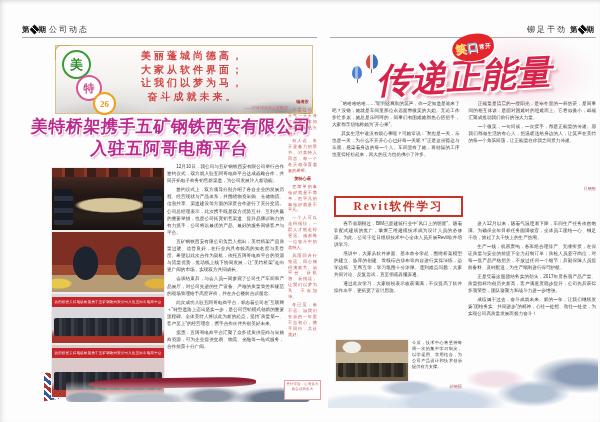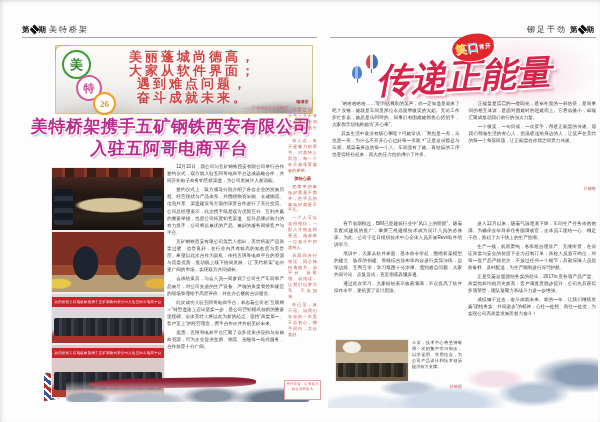--- a/index.html
+++ b/index.html
@@ -22,21 +22,21 @@
       linear-gradient(180deg,#fdfcfa 0%,#f4f2ef 55%,#dddbd9 100%);}
   #poem-banner::before,#poem-banner::after{content:"";position:absolute;width:14px;height:14px;border:1px solid #cfa84f;}
   #poem-banner::before{left:-1px;top:-1px;border-right:none;border-bottom:none;border-radius:6px 0 0 0;}
   #poem-banner::after{right:-1px;bottom:-1px;border-left:none;border-top:none;border-radius:0 0 6px 0;}
   .badge{position:absolute;border-radius:50%;background:#fff;display:flex;align-items:center;justify-content:center;
          font-family:"Liberation Serif",serif;font-weight:bold;}
   #badge-mei{left:6px;top:4px;width:25px;height:25px;border:2px double #3a9b35;color:#2e8b2e;font-size:13px;}
   #badge-te{left:20px;top:29px;width:22px;height:22px;border:2px double #d8569b;color:#c84a8f;font-size:11px;}
   #badge-26{left:37px;top:46px;width:19px;height:19px;border:2px double #f0a11f;color:#e8951a;font-size:9px;}
   #poem{position:absolute;left:62px;top:4px;width:150px;text-align:center;}
-  #poem div{font-family:Liberation Serif, serif;font-size:13px;font-weight:bold;color:#d04545;
+  #poem div{font-family:Liberation Mono, monospace;font-size:10px;font-weight:bold;color:#d04545;
             letter-spacing:3px;line-height:13.5px;text-shadow:0 0 2px #fff;white-space:nowrap;}
   #poem-credit{position:absolute;right:24px;bottom:3px;font-size:4px;color:#c66;}
   
   #main-title{position:absolute;left:24px;top:116px;width:292px;text-align:center;transform:skewX(-4deg);}
   #main-title div{font-size:17px;line-height:22px;font-weight:900;color:#bd2a8e;letter-spacing:.5px;
     text-shadow:1px 1px 0 #fff,-1px 1px 0 #fff,1px -1px 0 #fff,-1px -1px 0 #fff,2px 2px 2px rgba(189,42,142,.45);}
   
   .photo{position:absolute;left:52px;width:112px;overflow:hidden;box-shadow:0 0 0 1px #eee;}
   #photo-1{top:168px;height:62px;background:
       radial-gradient(55px 12px at 52% 60%, #d6c49b 55%, rgba(214,196,155,0) 65%),
@@ -138,21 +138,21 @@
 <body>
 
 <div id="canvas">
 
   <div class="pg-header" style="left:22px">
     <span class="issue">
       <span>第</span>
       <span class="diamond"></span>
       <span>期</span>
     </span>
-    <span class="section-label">美特桥架</span>
+    <span class="section-label">公司动态</span>
   </div>
   <div class="header-rule" style="left:22px;width:295px"></div>
 
   <div class="pg-header" style="right:6px">
     <span class="section-label">铆足干劲</span>
     <span class="issue">
       <span>第</span>
       <span class="diamond"></span>
       <span>期</span>
     </span>
@@ -165,21 +165,21 @@
     </div>
     <div class="badge" id="badge-te">
       <span>特</span>
     </div>
     <div class="badge" id="badge-26">
       <span>26</span>
     </div>
     <div id="poem">
       <div>美丽蓬城尚德高，</div>
       <div>大家从软件界面；</div>
-      <div>遇到难点问题，</div>
+      <div>让我们以梦为马，</div>
       <div>奋斗成就未来。</div>
     </div>
     <div id="poem-credit">——行政综合办公室敬贺</div>
   </div>
 
   <div id="main-title">
     <div>美特桥架携手五矿钢铁西安有限公司</div>
     <div>入驻五阿哥电商平台</div>
   </div>
 
@@ -234,20 +234,21 @@
   </div>
 
   <div id="pos-article">
     <p>“哈哈哈哈哈……”听到这爽朗的笑声，你一定知道是谁来了吧？没错，她就是车间里那位永远面带微笑的大姐。无论工作多忙多累，她总是乐呵呵的，同事们有困难她都热心搭把手，大家都亲切地称她为“开心果”。</p>
     <p>其实生活中谁没有烦心事呢？可她常说：“愁也是一天，乐也是一天，为什么不开开心心过好每一天呢？”正是这份豁达与乐观，感染着身边的每一个人。车间里有了她，再枯燥的工序也变得轻松起来，再大的压力也仿佛小了许多。</p>
     <p>正能量是清晨的一缕阳光，是寒冬里的一杯热茶，是同事间的相互体谅，是面对困难时的迎难而上。它看似微小，却能汇聚成推动我们前行的强大力量。</p>
     <p>一个微笑，一句问候，一次援手，都是正能量的传递。愿我们都做生活的有心人，把温暖送给身边的人，让笑声在美特的每一个角落回荡，让正能量在你我之间接力传递。</p>
   </div>
   <div id="pos-byline">吕晓敏</div>
 
+  <div class="subhead" id="subhead-revit">Revit软件学习</div>
 
   <div id="revit-article">
     <p>春节假期刚过，BIM已是建筑行业中“风口上的明星”。随着装配式建筑的推广，掌握三维建模技术成为设计人员的必修课。为此，公司于近日组织技术中心全体人员开展Revit软件培训学习。</p>
     <p>培训中，大家从软件界面、基本命令学起，围绕桥架模型的建立、族库的创建、管线综合排布等内容进行实操演练，边学边练、互帮互学，学习氛围十分浓厚。遇到难点问题，大家共同讨论、反复尝试，直至彻底弄懂弄通。</p>
     <p>通过此次学习，大家纷纷表示收获满满，不仅提高了软件操作水平，更拓宽了设计思路。</p>
   </div>
   <div id="training-photo">
     <div class="crowd"></div>
   </div>
   <div id="revit-side">今后，技术中心将坚持每周一次的集中学习制度，以学促用、学用结合，为公司产品设计和技术创新提供有力支撑。</div>

